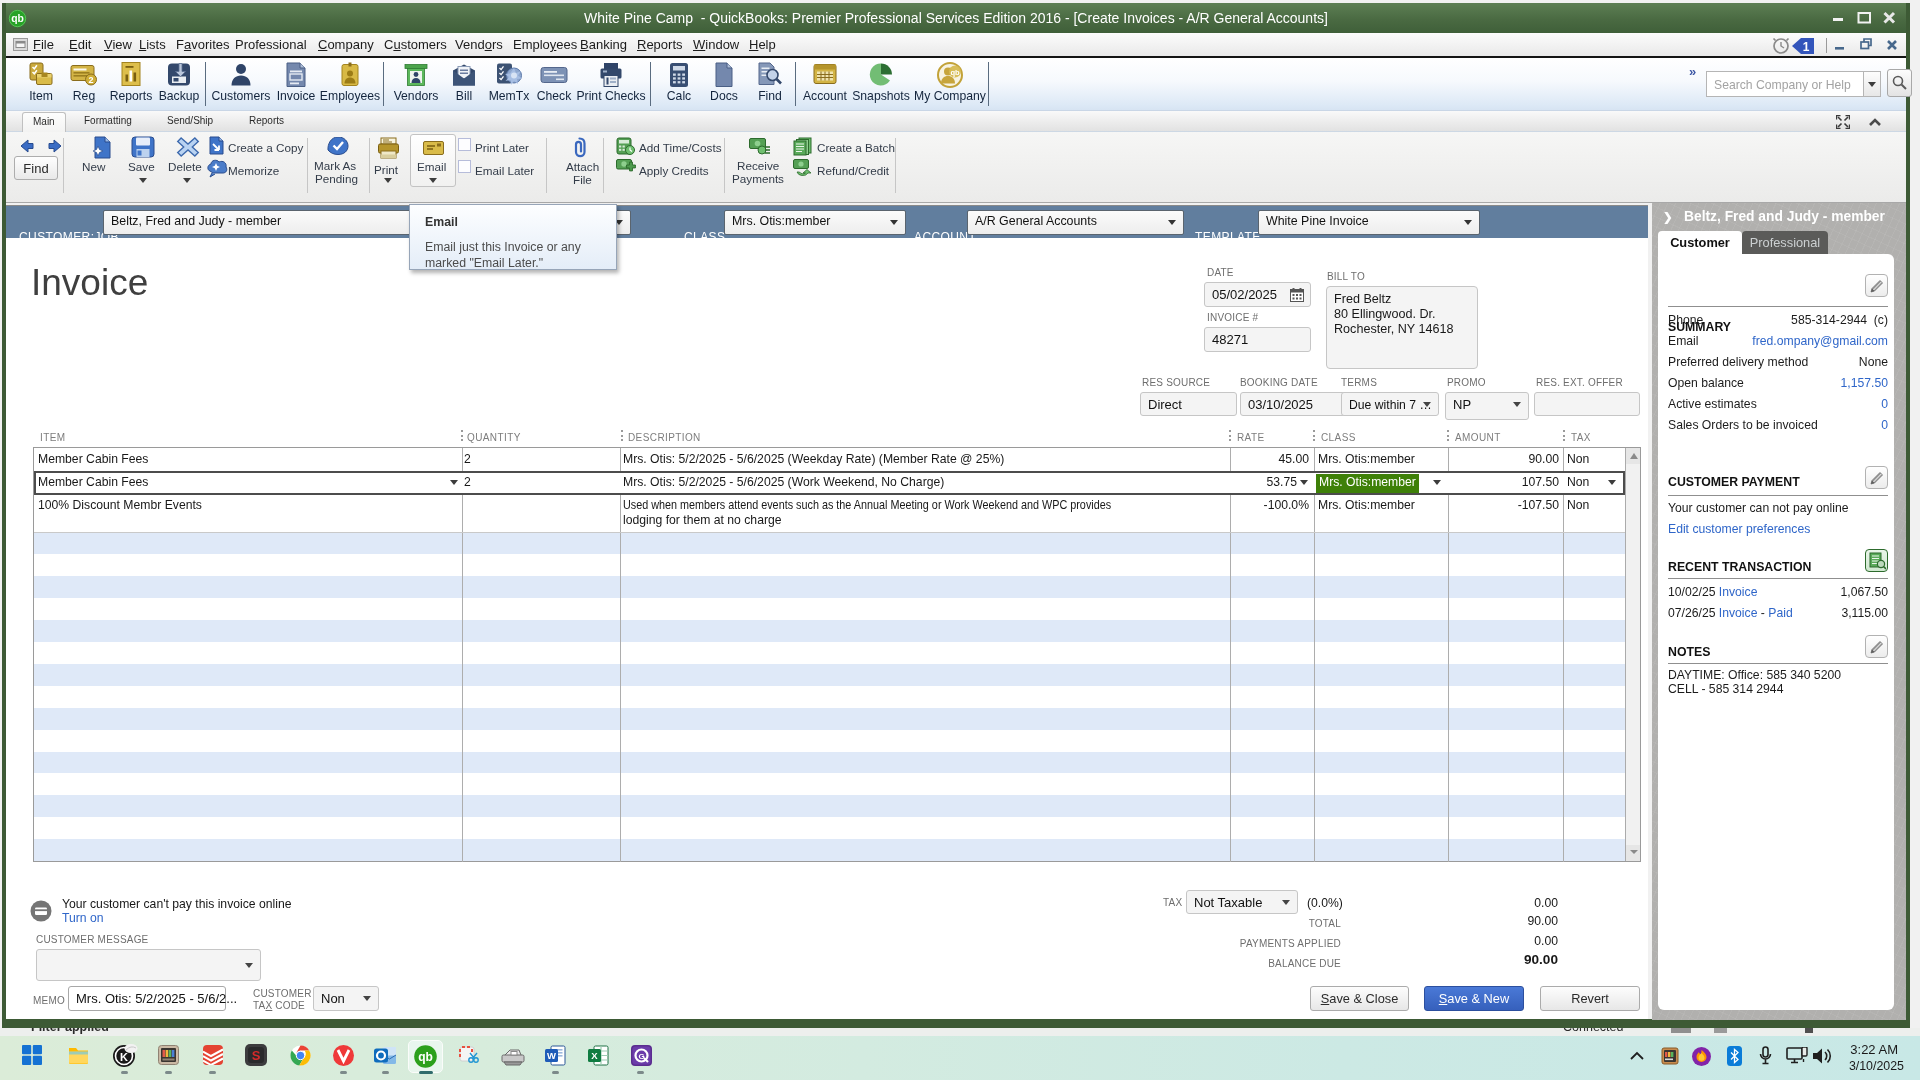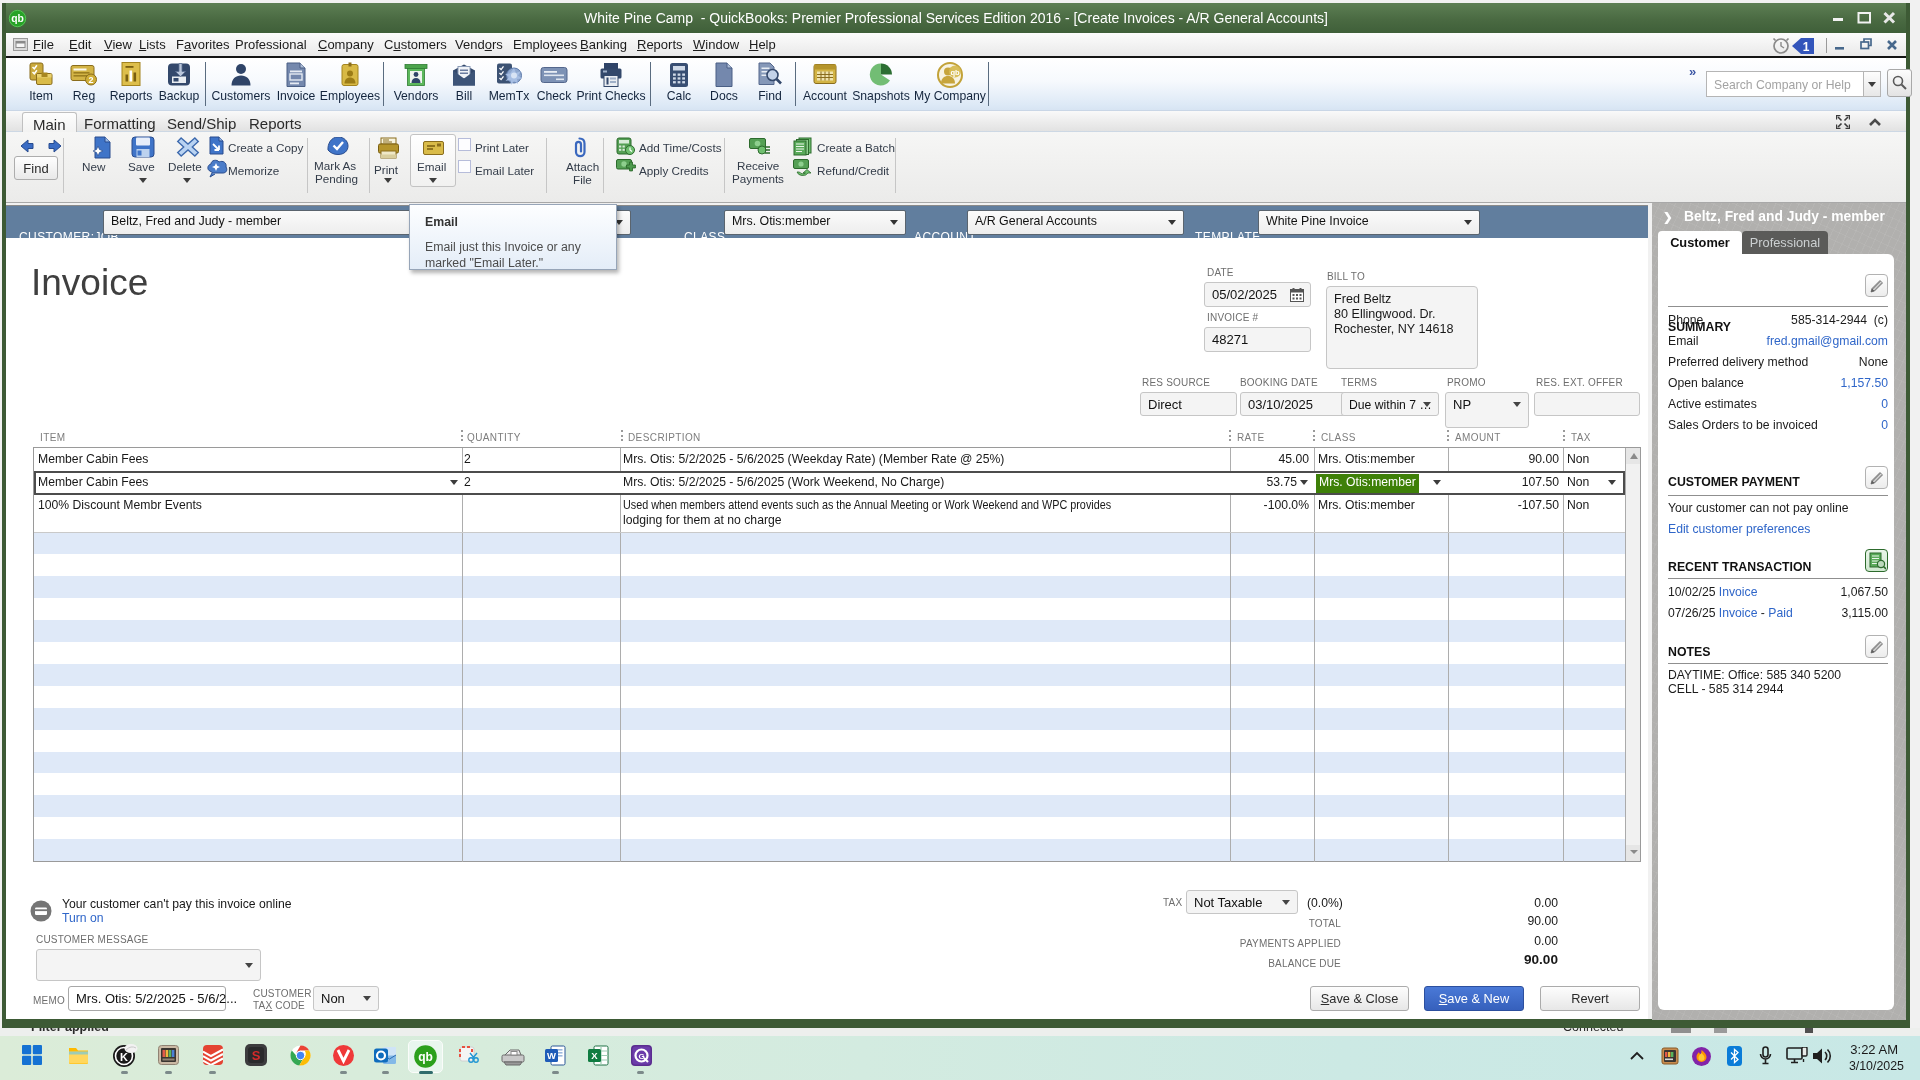--- a/index.html
+++ b/index.html
@@ -9,21 +9,21 @@
   #titlebar { position:absolute; left:2px; top:3px; width:1908px; height:30px; background:linear-gradient(#5d7f54,#4a6a42 55%,#3f5f39); }
   .greenedge { position:absolute; background:#3d5a35; }
   #menubar { position:absolute; left:6px; top:33px; width:1900px; height:23px; background:linear-gradient(#fcfcfc,#e9e9e9); }
   #menubar .mi { font-size:13px; color:#1b1b1b; }
   #mdiline { position:absolute; left:6px; top:56px; width:1900px; height:2px; background:#141414; }
   #toolbar { position:absolute; left:6px; top:58px; width:1900px; height:53px; background:linear-gradient(#ffffff,#f6f9fd 45%,#dde9f6 90%,#d7e4f3); border-bottom:1px solid #c9d6e6; }
   .tbi { position:absolute; top:3px; text-align:center; color:#13243c; font-size:12.2px; }
   .tbi .ic { display:block; margin:0 auto 0 auto; height:28px; }
   .tbsep { position:absolute; top:4px; width:1px; height:44px; background:#5a6c80; }
   #ribbontabs { position:absolute; left:6px; top:111px; width:1900px; height:21px; background:linear-gradient(#f9f9f9,#e2e2e2); border-bottom:1px solid #cdd8e4; }
-  .rtab { position:absolute; top:1px; height:20px; padding:3px 10px 0 10px; font-size:15px; color:#2b2b2b; }
+  .rtab { position:absolute; top:1px; height:20px; padding:3px 10px 0 10px; font-size:10px; color:#2b2b2b; }
   .rtab.active { background:linear-gradient(#fdfdfd,#f3f3f2); border:1px solid #c0c0c0; border-bottom:none; border-radius:3px 3px 0 0; }
   #ribbon { position:absolute; left:6px; top:132px; width:1900px; height:71px; background:linear-gradient(#f6f6f5,#ebebea); border-bottom:1px solid #a8a8a8; }
   .rsep { position:absolute; top:6px; width:1px; height:55px; background:#c6c6c6; }
   .rlabel { position:absolute; font-size:11.7px; color:#333c49; white-space:nowrap; }
   .rcaret { position:absolute; width:0; height:0; border-left:4px solid transparent; border-right:4px solid transparent; border-top:5px solid #3c3c3c; }
   #formbar { position:absolute; left:6px; top:205px; width:1642px; height:33px; background:#617e9e; border-top:1px solid #8a8a8a; }
   #formbar .flabel { position:absolute; top:12px; color:#fff; font-size:12px; letter-spacing:.4px;margin-top:12px; }
   .combo { position:absolute; background:linear-gradient(#fbfbfb,#ededed); border:1px solid #5a646e; border-radius:2px; font-size:12.4px; color:#111; }
   .combo .ctext { position:absolute; left:7px; top:3px; white-space:nowrap; }
   .combo .ccaret { position:absolute; right:7px; top:9px; width:0; height:0; border-left:4.5px solid transparent; border-right:4.5px solid transparent; border-top:5.5px solid #333; }
@@ -444,21 +444,21 @@
   <div class="gfield" style="left:1134px;top:154px;width:97px;height:24px;">
       <span class="ftext">Direct</span>
     </div>
   <div class="gfield" style="left:1234px;top:154px;width:112px;height:24px;text-align:right;">
       <span class="ftext">03/10/2025</span>
     </div>
   <div class="gfield" style="left:1335px;top:154px;width:98px;height:24px;">
       <span class="ftext" style="width:85px;overflow:hidden;text-overflow:ellipsis;font-size:12.2px;top:5px;">Due within 7 days</span>
       <span class="ccaret"></span>
     </div>
-  <div class="gfield" style="left:1439px;top:154px;width:84px;height:36px;">
+  <div class="gfield" style="left:1439px;top:154px;width:84px;height:28px;">
       <span class="ftext">NP</span>
       <span class="ccaret"></span>
     </div>
   <div class="gfield" style="left:1528px;top:154px;width:106px;height:24px;"></div>
 
   <div class="colhdr" style="left:34px;top:194px;">ITEM</div>
   <div class="colhdr" style="left:461px;top:194px;">QUANTITY</div>
   <div class="colhdr" style="left:622px;top:194px;">DESCRIPTION</div>
   <div class="colhdr" style="left:1231px;top:194px;">RATE</div>
   <div class="colhdr" style="left:1315px;top:194px;">CLASS</div>
@@ -580,21 +580,21 @@
       <path d="M2 14 L3 10.5 L11 2.5 L13.5 5 L5.5 13 Z" fill="#9a9a9a" stroke="#6f6f6f" stroke-width=".8"></path>
       <path d="M2 14 L3 10.5 L5.5 13 Z" fill="#5f5f5f"></path>
       <path d="M4.5 12 L12.3 4" stroke="#fff" stroke-width=".9"></path>
     </svg>
   </div>
 <div class="phead" style="left:1668px;top:288px;margin-top:32px;">SUMMARY</div>
 <div class="pline" style="top:306px;"></div>
 <div class="prow" style="left:1668px;top:313px;">Phone</div>
 <div class="prow" style="right:32px;top:313px;">585-314-2944&nbsp; (c)</div>
 <div class="prow" style="left:1668px;top:334px;">Email</div>
-<div class="prow blue" style="right:32px;top:334px;">fred.gmail@gmail.com</div>
+<div class="prow blue" style="right:32px;top:334px;">fred.ompany@gmail.com</div>
 <div class="prow" style="left:1668px;top:355px;">Preferred delivery method</div>
 <div class="prow" style="right:32px;top:355px;">None</div>
 <div class="prow" style="left:1668px;top:376px;">Open balance</div>
 <div class="prow blue" style="right:32px;top:376px;">1,157.50</div>
 <div class="prow" style="left:1668px;top:397px;">Active estimates</div>
 <div class="prow blue" style="right:32px;top:397px;">0</div>
 <div class="prow" style="left:1668px;top:418px;">Sales Orders to be invoiced</div>
 <div class="prow blue" style="right:32px;top:418px;">0</div>
 <div class="pedit" style="top:466px;">
     <svg style="position:absolute;left:3px;top:3px" width="16" height="16" viewBox="0 0 16 16">

